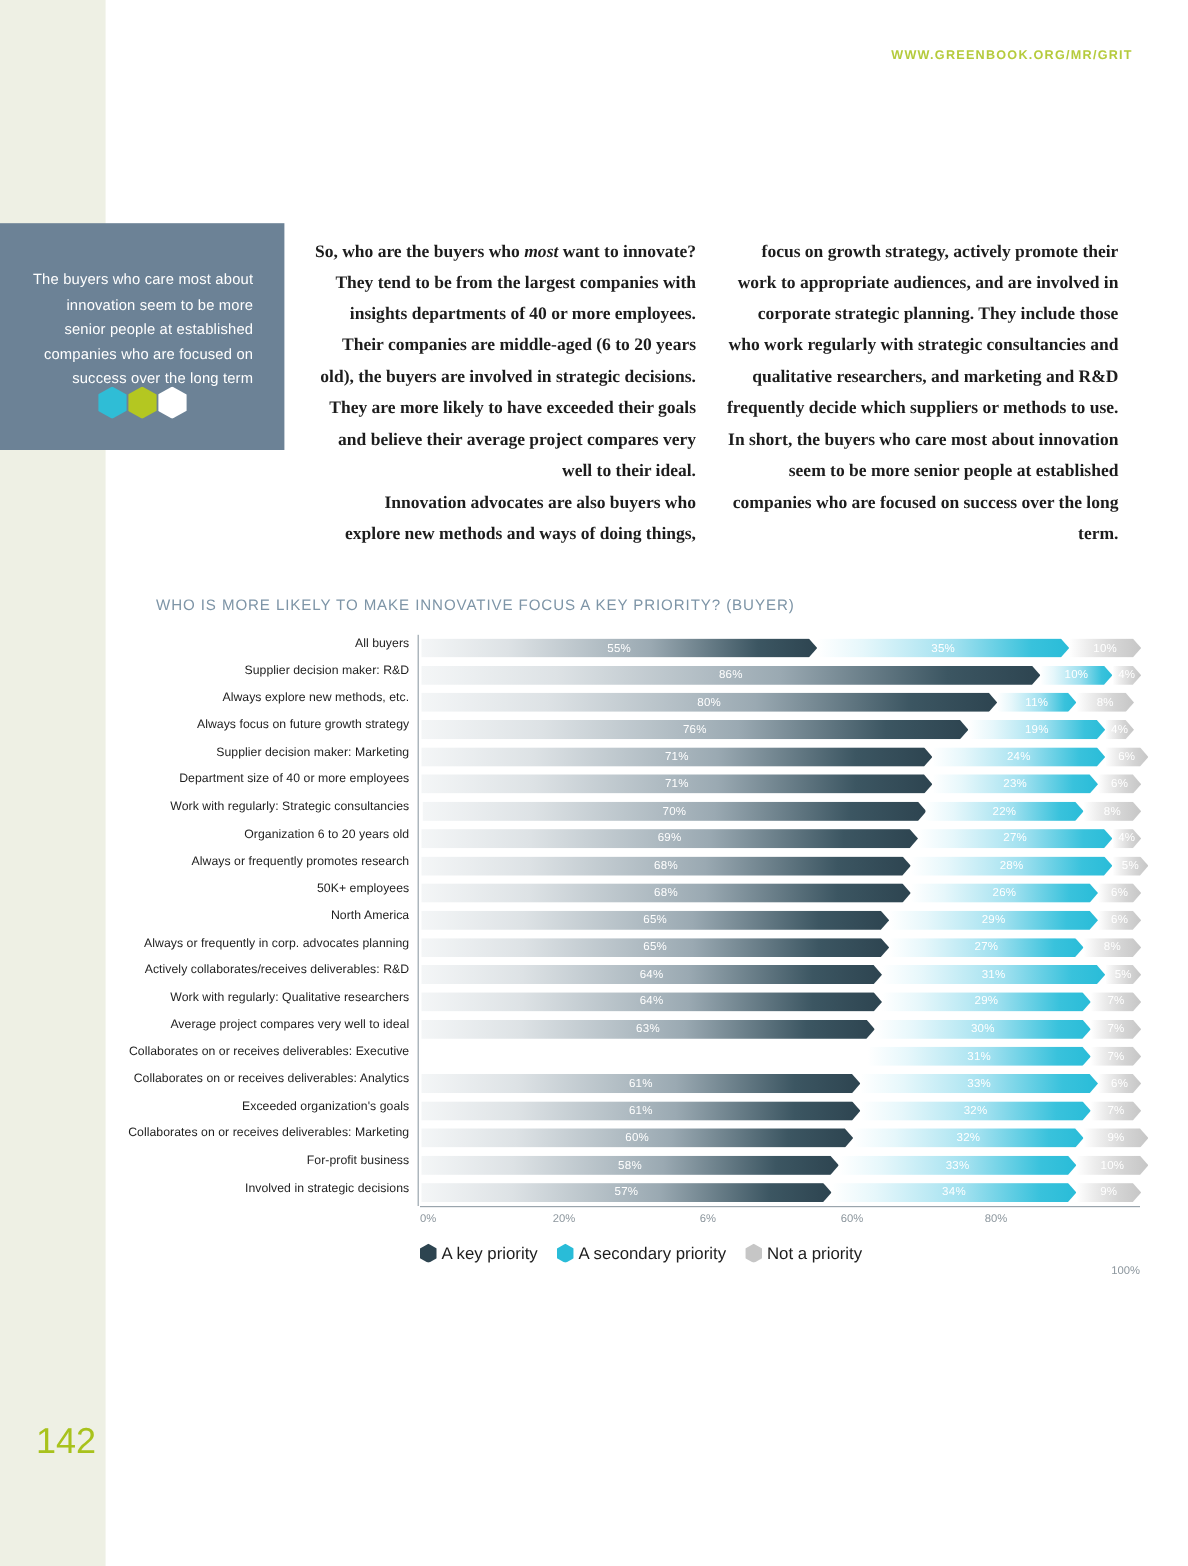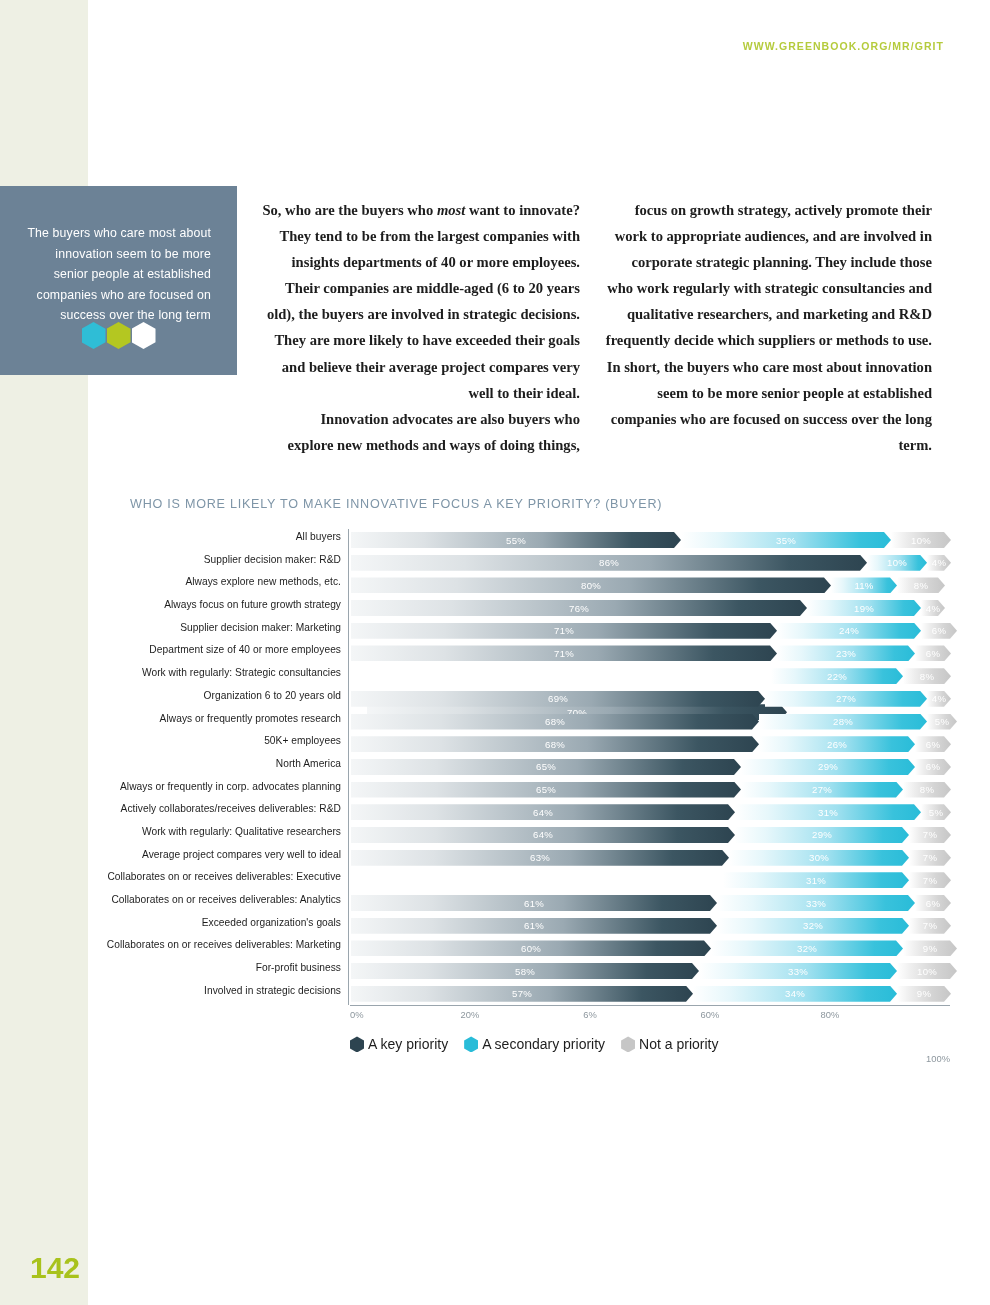--- a/index.html
+++ b/index.html
@@ -9,22 +9,22 @@
     font-family:"Liberation Sans", sans-serif;
     -webkit-font-smoothing:antialiased;
   }
 
   
   #left-band{
     position:absolute;left:0;top:0;width:88px;height:1305px;
     background:#eef0e4;
   }
   #page-number{
-    position:absolute;left:30px;top:1251px;
-    font-size:30px;font-weight:bold;color:#a8c21c;letter-spacing:0px;
+    position:absolute;left:30px;top:1185px;
+    font-size:30px;font-weight:normal;color:#a8c21c;letter-spacing:0px;
   }
   #site-url{
     position:absolute;right:46px;top:40px;
     font-size:10.5px;letter-spacing:1.05px;font-weight:bold;
     color:#b5cb3c;
   }
 
   
   #pullquote{
     position:absolute;left:0;top:186px;width:237px;height:189px;
@@ -233,21 +233,21 @@
               <span class="v">23%</span>
             </div>
             <div class="seg none" style="left: 564px; width: 36px;">
               <span class="v">6%</span>
             </div>
           </div>
         </div>
         <div class="row">
           <div class="row-label">Work with regularly: Strategic consultancies</div>
           <div class="track">
-            <div class="seg key" style="left: 16px; width: 420px; margin-top: 36px;">
+            <div class="seg key" style="left: 1px; width: 420px;">
               <span class="v">70%</span>
             </div>
             <div class="seg secondary" style="left: 420px; width: 132px;">
               <span class="v">22%</span>
             </div>
             <div class="seg none" style="left: 552px; width: 48px;">
               <span class="v">8%</span>
             </div>
           </div>
         </div>

